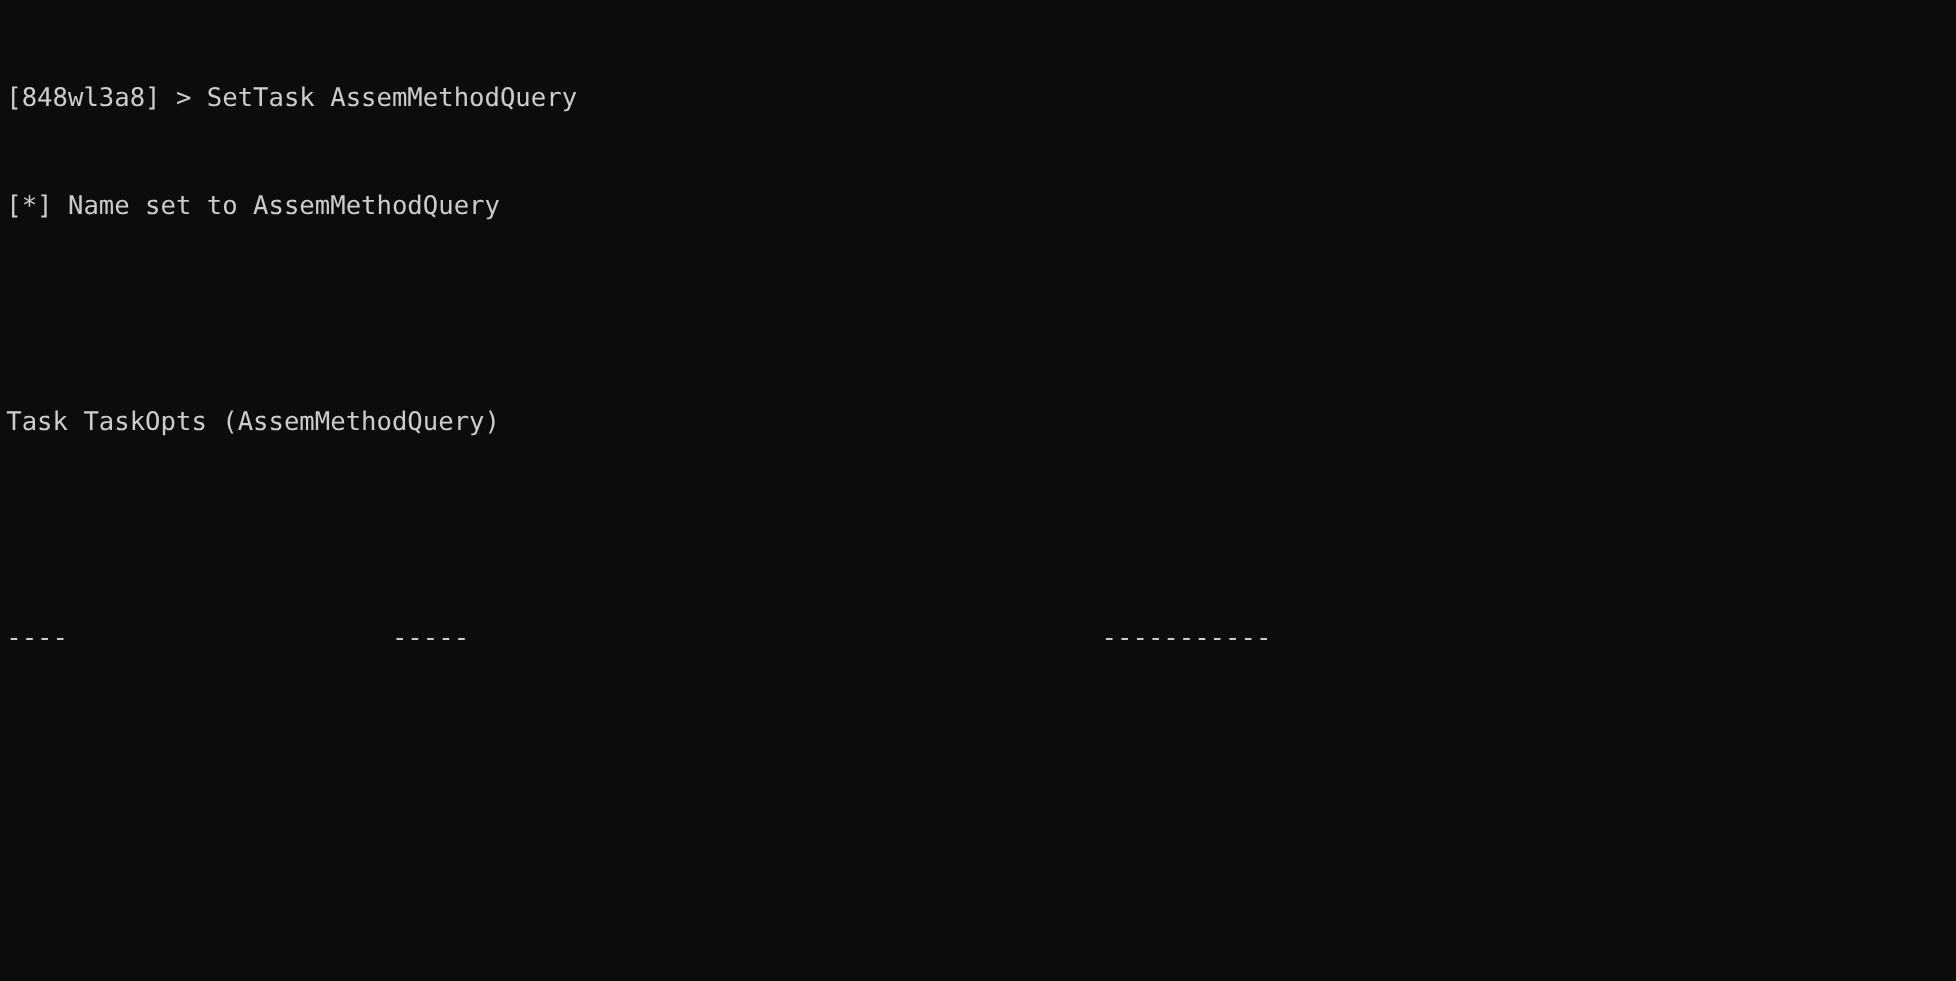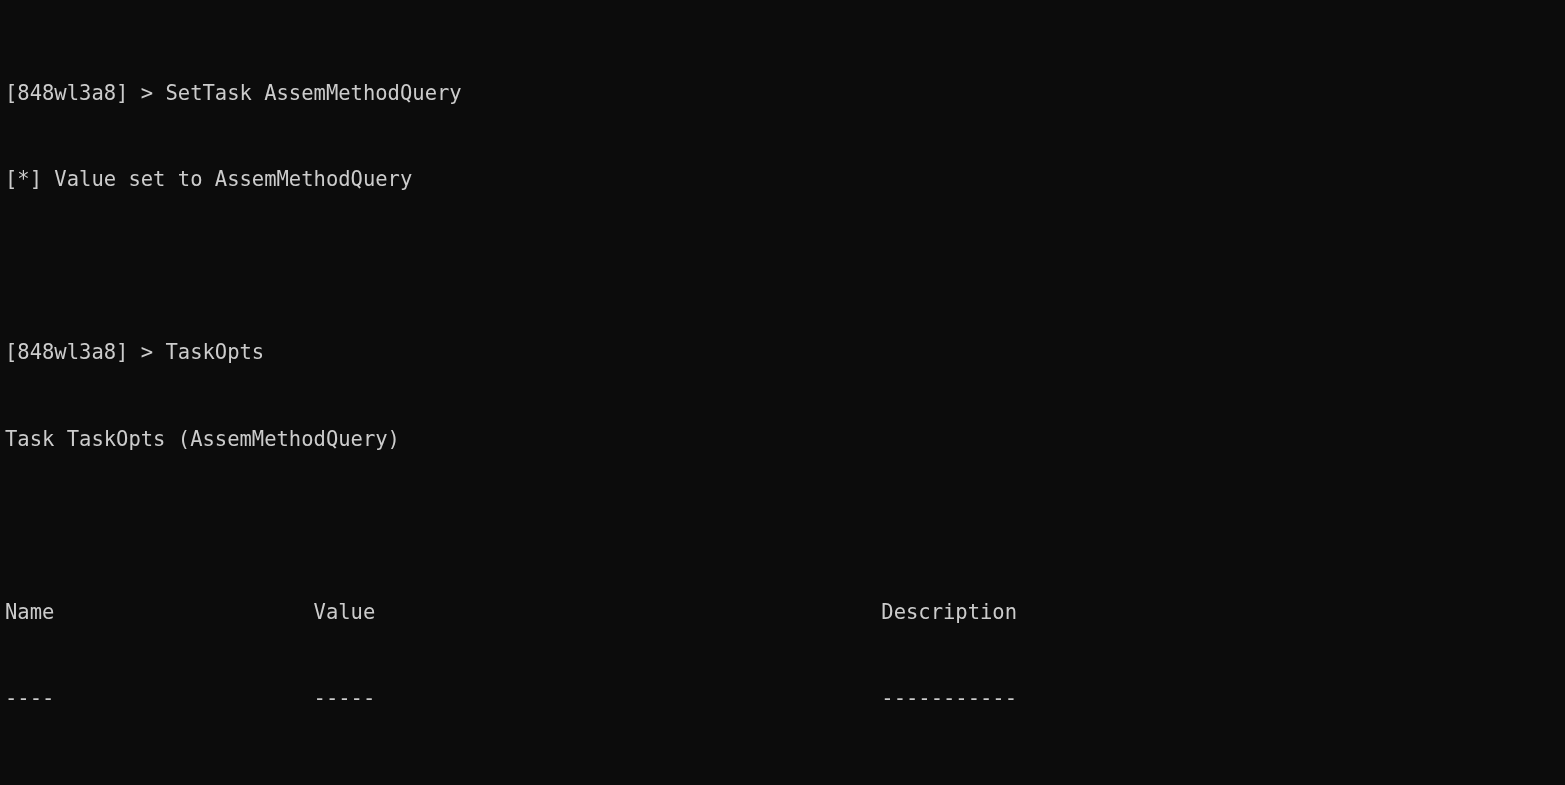--- a/index.html
+++ b/index.html
@@ -14,46 +14,44 @@
     overflow: hidden;
   }
   #terminal {
     width: 1565px;
     height: 785px;
     background: #0c0c0c;
     color: #cccccc;
     font-family: "DejaVu Sans Mono", "Liberation Mono", monospace;
     font-size: 20.5px;
     line-height: 28.85px;
-    padding: 21px 0 0 5px;
+    padding: 6px 0 0 5px;
     box-sizing: border-box;
     white-space: pre;
     letter-spacing: 0px;
     -webkit-font-smoothing: antialiased;
   }
   .line {
     height: 28.85px;
     white-space: pre;
     font-family: "DejaVu Sans Mono", "Liberation Mono", monospace;
   }
   .blank {
     height: 28.85px;
   }
 </style>
 </head>
 <body>
 
 <div id="terminal">
   <div class="line">[848wl3a8] &gt; SetTask AssemMethodQuery</div>
-  <div class="line">[*] Value set to AssemMethodQuery</div>
+  <div class="line">[*] Name set to AssemMethodQuery</div>
   <div class="line blank"></div>
-  <div class="line">[848wl3a8] &gt; TaskOpts</div>
   <div class="line">Task TaskOpts (AssemMethodQuery)</div>
   <div class="line blank"></div>
-  <div class="line">Name                     Value                                         Description</div>
   <div class="line">----                     -----                                         -----------</div>
   
   
   
   
   
   
   
   
   

